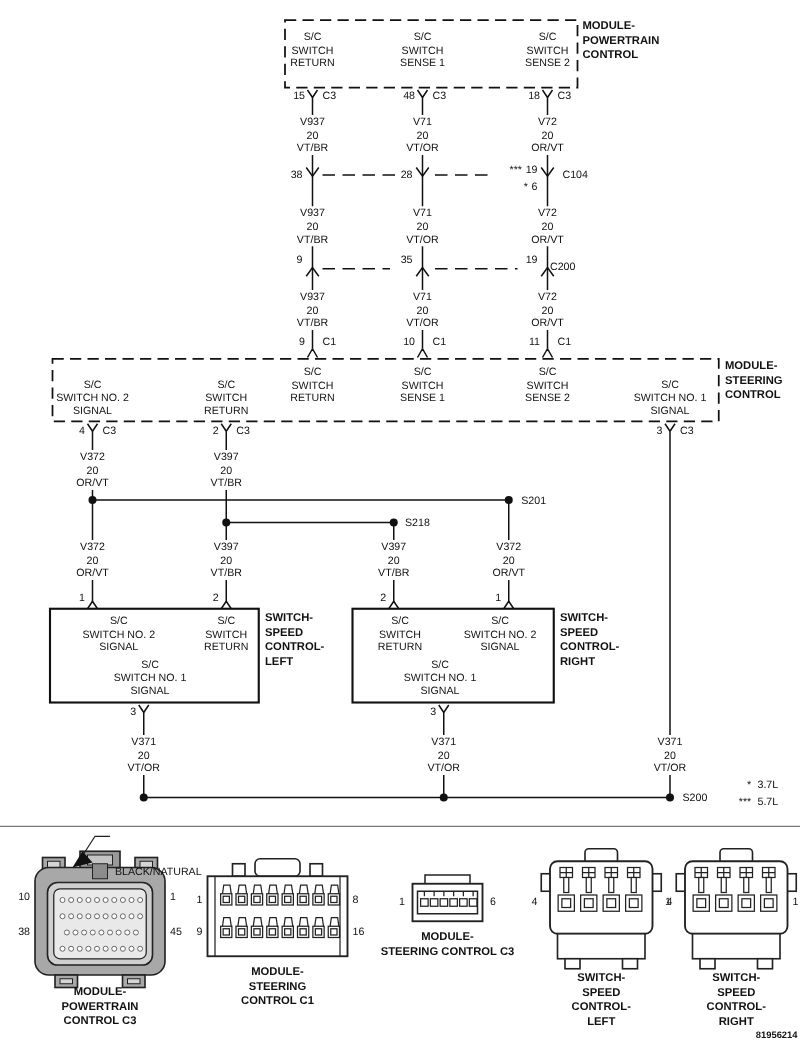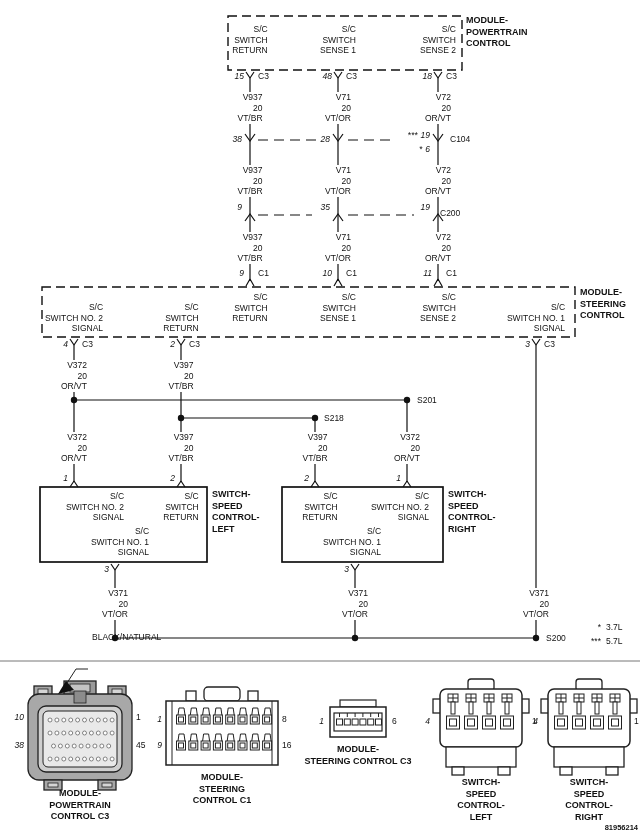--- a/index.html
+++ b/index.html
@@ -1,21 +1,21 @@
 <!DOCTYPE html>
 <html><head>
 <meta charset="utf-8">
 <style>
   html,body{margin:0;padding:0;background:#fff;}
   .stage{position:relative;width:640px;height:838px;background:#fff;overflow:hidden;
          font-family:"Liberation Sans",sans-serif;color:#111;}
   .stage svg{position:absolute;left:0;top:0;}
   .lbl{position:absolute;font-size:8.5px;line-height:1.25;white-space:pre-line;}
-  .c{transform:translateX(-50%);text-align:right;}
-  .r{transform:translateX(-100%);text-align:right;font-style:italic;}
+  .c{transform:translateX(-50%);text-align:center;}
+  .r{transform:translateX(-100%);text-align:right;}
   .b{font-weight:normal;}
   .wbg{background:#fff;padding:0 2px;}
   .mod{position:absolute;font-weight:bold;font-size:9px;line-height:1.3;white-space:pre-line;}
   .cap{position:absolute;font-weight:bold;font-size:9px;line-height:1.3;white-space:pre-line;
        transform:translateX(-50%);text-align:center;}
   .mark{display:inline-block;width:16px;text-align:right;margin-right:5px;}
   .mark2{margin-right:3px;}
   .did{position:absolute;font-size:7.5px;font-weight:bold;transform:translateX(-100%);}
 </style>
 </head>
@@ -420,21 +420,21 @@
   <div class="lbl c wbg" style="left:355px;top:588px">V371
 20
 VT/OR</div>
   <div class="lbl c wbg" style="left:536px;top:588px">V371
 20
 VT/OR</div>
   <div class="lbl b" style="left:546px;top:633px">S200</div>
   <div class="lbl" style="left:585px;top:622px"><span class="mark">*</span><span>3.7L</span></div>
   <div class="lbl" style="left:585px;top:636px"><span class="mark">***</span><span>5.7L</span></div>
 
-  <div class="lbl" style="left:92px;top:632px">BLACK/NATURAL</div>
+  <div class="lbl" style="left:92px;top:692px">BLACK/NATURAL</div>
   <div class="lbl r" style="left:24px;top:712px">10</div>
   <div class="lbl" style="left:136px;top:712px">1</div>
   <div class="lbl r" style="left:24px;top:740px">38</div>
   <div class="lbl" style="left:136px;top:740px">45</div>
   <div class="cap" style="left:80px;top:788px">MODULE-
 POWERTRAIN
 CONTROL C3</div>
 
   <div class="lbl r" style="left:162px;top:714px">1</div>
   <div class="lbl" style="left:282px;top:714px">8</div>

